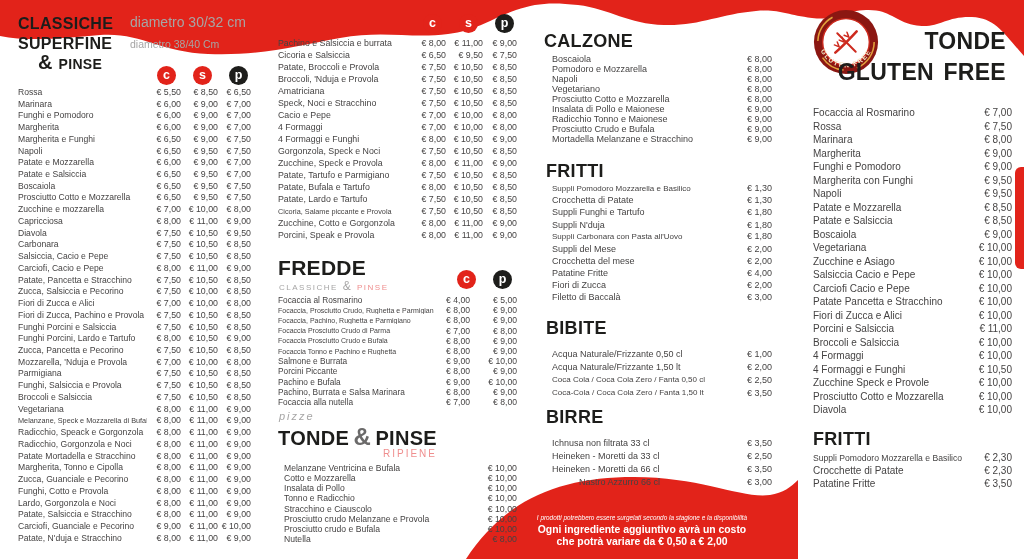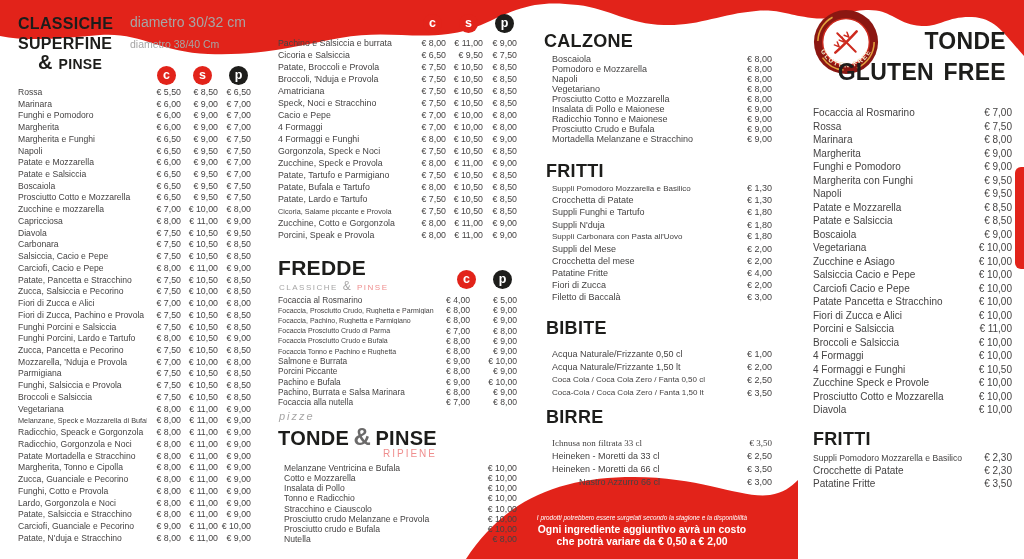--- a/index.html
+++ b/index.html
@@ -736,21 +736,21 @@
 
       <div class="row" style="height:13px;">
         <span class="nm tiny">Coca-Cola / Coca Cola Zero / Fanta 1,50 lt</span>
         <span class="pr pp">€ 3,50</span>
       </div>
     </div>
 
   <div class="abs hdr sc" style="left:546px;top:402px;font-size:25px;">birre</div>
   <div class="abs list l3" style="left:552px;top:436px;width:220px;">
 
-      <div class="row" style="height:13px;font-family:Liberation Serif, serif;">
+      <div class="row" style="height:13px;">
         <span class="nm">Ichnusa non filtrata 33 cl</span>
         <span class="pr pp">€ 3,50</span>
       </div>
 
       <div class="row" style="height:13px;gap:44px;">
         <span class="nm">Heineken - Moretti da 33 cl</span>
         <span class="pr pp">€ 2,50</span>
       </div>
 
       <div class="row" style="height:13px;">

